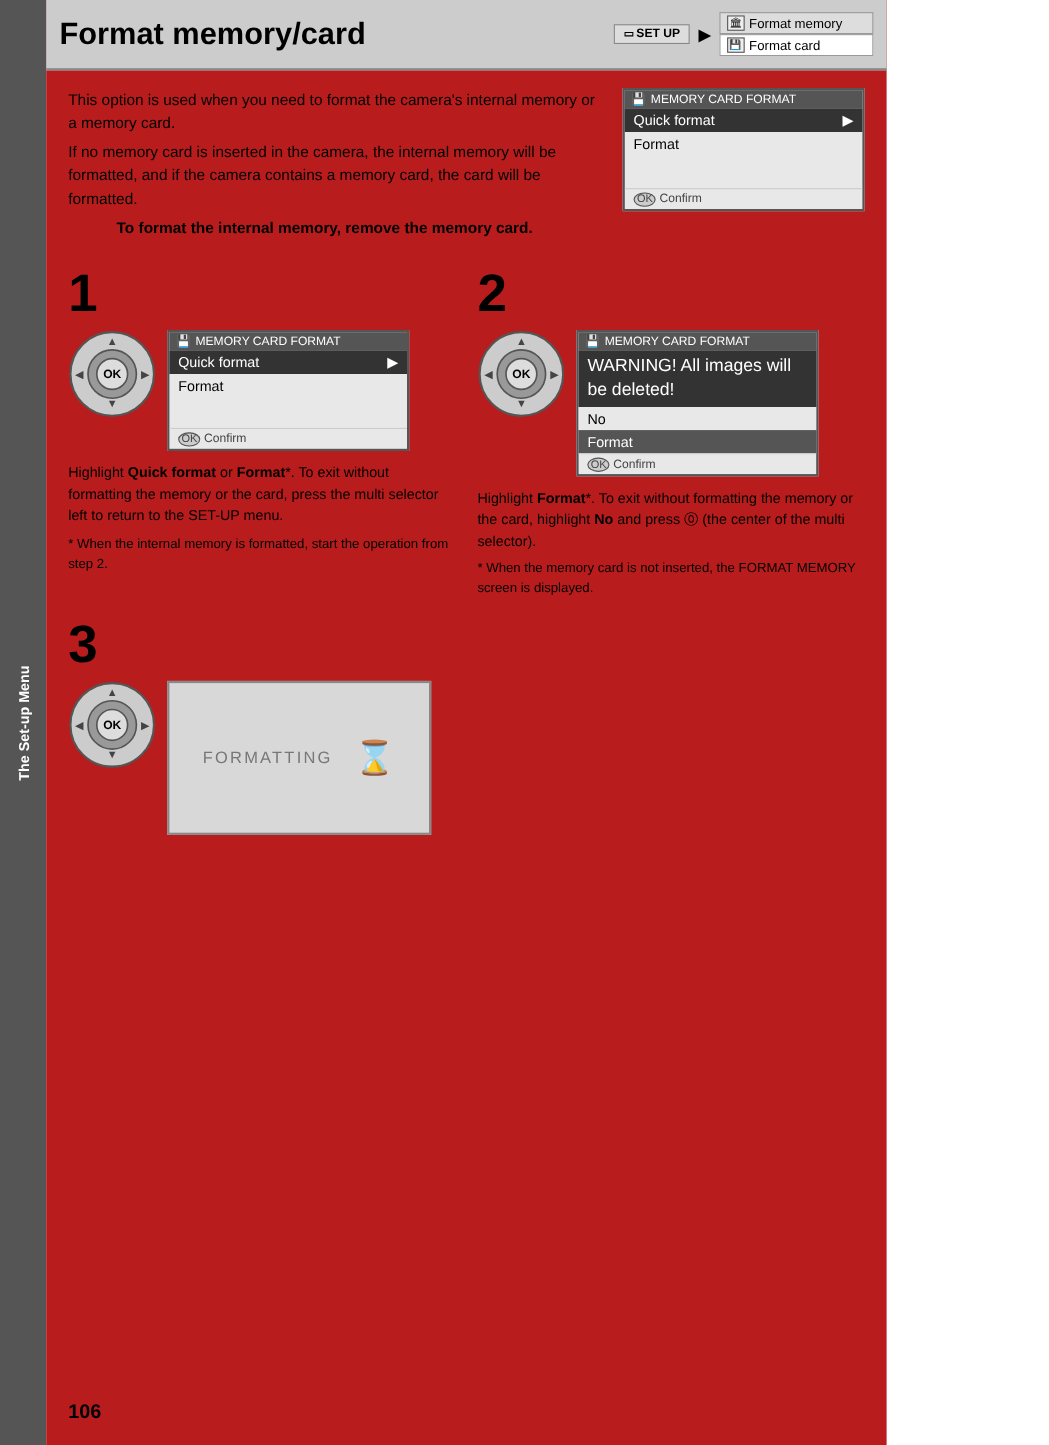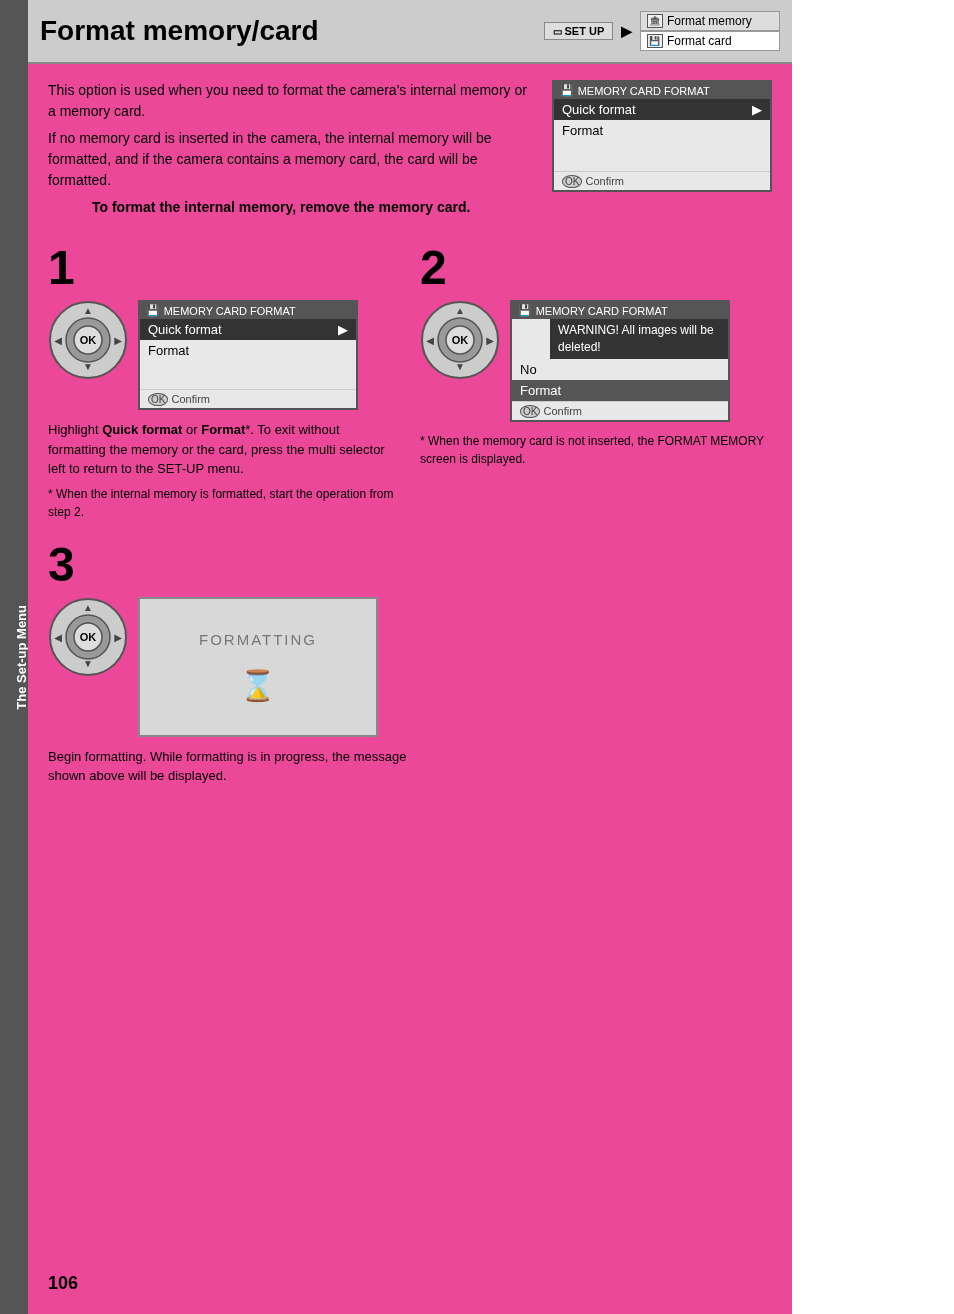--- a/index.html
+++ b/index.html
@@ -31,25 +31,25 @@
       font-size: 13px;
       font-weight: bold;
       writing-mode: vertical-rl;
       transform: rotate(180deg);
       white-space: nowrap;
     }
 
     
     .main {
       position: absolute;
-      left: 28px;
+      left: 42px;
       top: 0;
       width: 764px;
       height: 1314px;
-      background: #ec4899;
+      background: #b91c1c;
     }
 
     
     .header {
       position: relative;
       background: #ccc;
       padding: 8px 12px 8px 12px;
       display: flex;
       align-items: center;
       justify-content: space-between;
@@ -210,21 +210,21 @@
       margin-top: 6px;
     }
 
     
     .formatting-screen {
       border: 2px solid #888;
       background: #d8d8d8;
       width: 240px;
       height: 140px;
       display: flex;
-      flex-direction: column;
+      flex-direction: row;
       align-items: center;
       justify-content: center;
       gap: 20px;
     }
     .formatting-text {
       font-size: 15px;
       color: #777;
       letter-spacing: 2px;
     }
     .hourglass-icon {
@@ -239,23 +239,22 @@
       left: 20px;
       font-size: 18px;
       font-weight: bold;
     }
 
     
     .lcd-warning {
       background: #333;
       color: #fff;
       padding: 3px 8px;
-      font-size: 12px;
+      font-size: 16px;
       line-height: 1.4;
-      margin-left: 38px;
     }
     .lcd-item-normal {
       background: #e8e8e8;
       color: #000;
     }
     .lcd-item-highlight {
       background: #555;
       color: #fff;
     }
   </style>
@@ -402,20 +401,21 @@
               <span>Format</span>
             </div>
             <div class="lcd-footer">
               <span class="lcd-ok-icon">OK</span>
               <span>Confirm</span>
             </div>
           </div>
         </div>
 
         <div class="step-text">
+          <p>Highlight <strong>Format</strong>*. To exit without formatting the memory or the card, highlight <strong>No</strong> and press ⓪ (the center of the multi selector).</p>
           <p class="footnote">* When the memory card is not inserted, the FORMAT MEMORY screen is displayed.</p>
         </div>
       </div>
     </div>
 
     <div style="display:flex; gap:20px;">
       <div class="step-col" style="max-width:50%;">
         <div class="step-number">3</div>
         <div class="step-content">
 
@@ -431,23 +431,20 @@
               <text x="70" y="44" text-anchor="middle" font-size="10" fill="#444">▶</text>
             </svg>
           </div>
 
           <div class="formatting-screen">
             <div class="formatting-text">FORMATTING</div>
             <div class="hourglass-icon">⌛</div>
           </div>
         </div>
 
-        <div class="step-text">
-          <p>Begin formatting. While formatting is in progress, the message shown above will be displayed.</p>
-        </div>
       </div>
     </div>
 
   </div>
 
   <div class="page-number">106</div>
 
 </div>
 
 </body></html>

